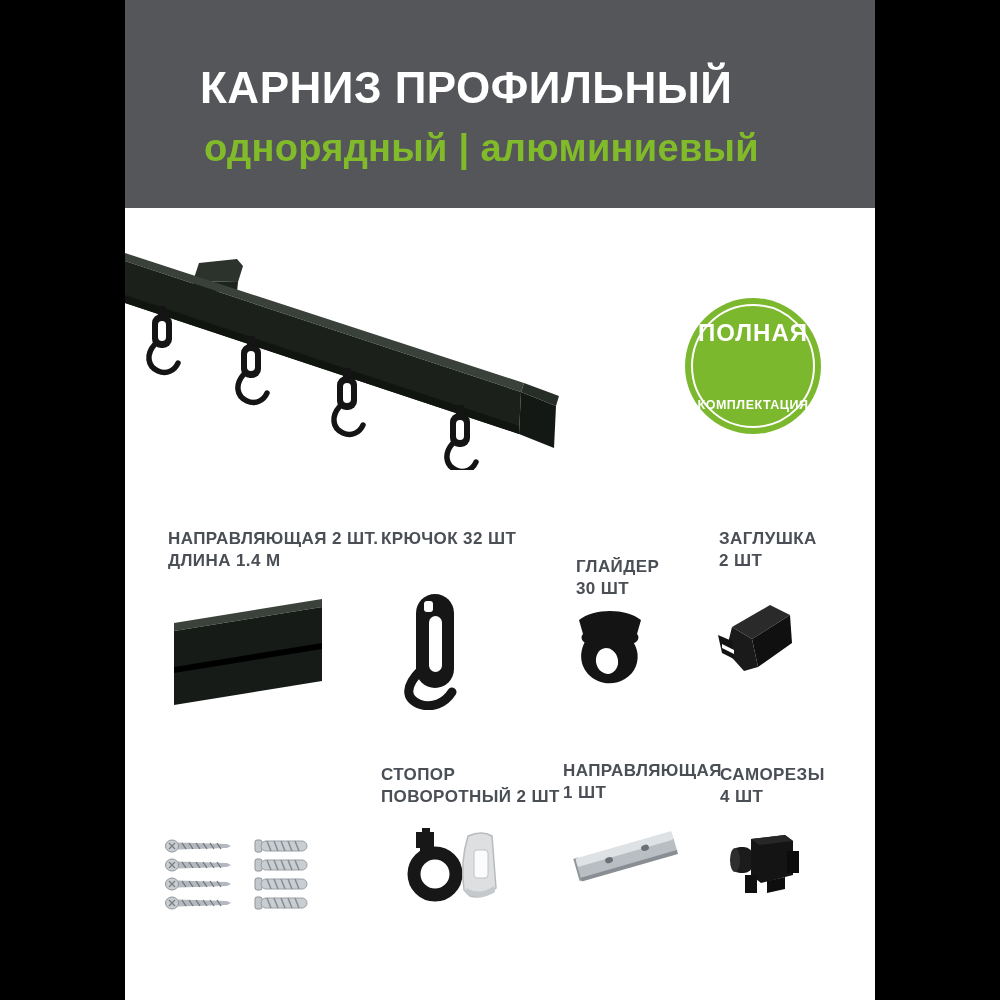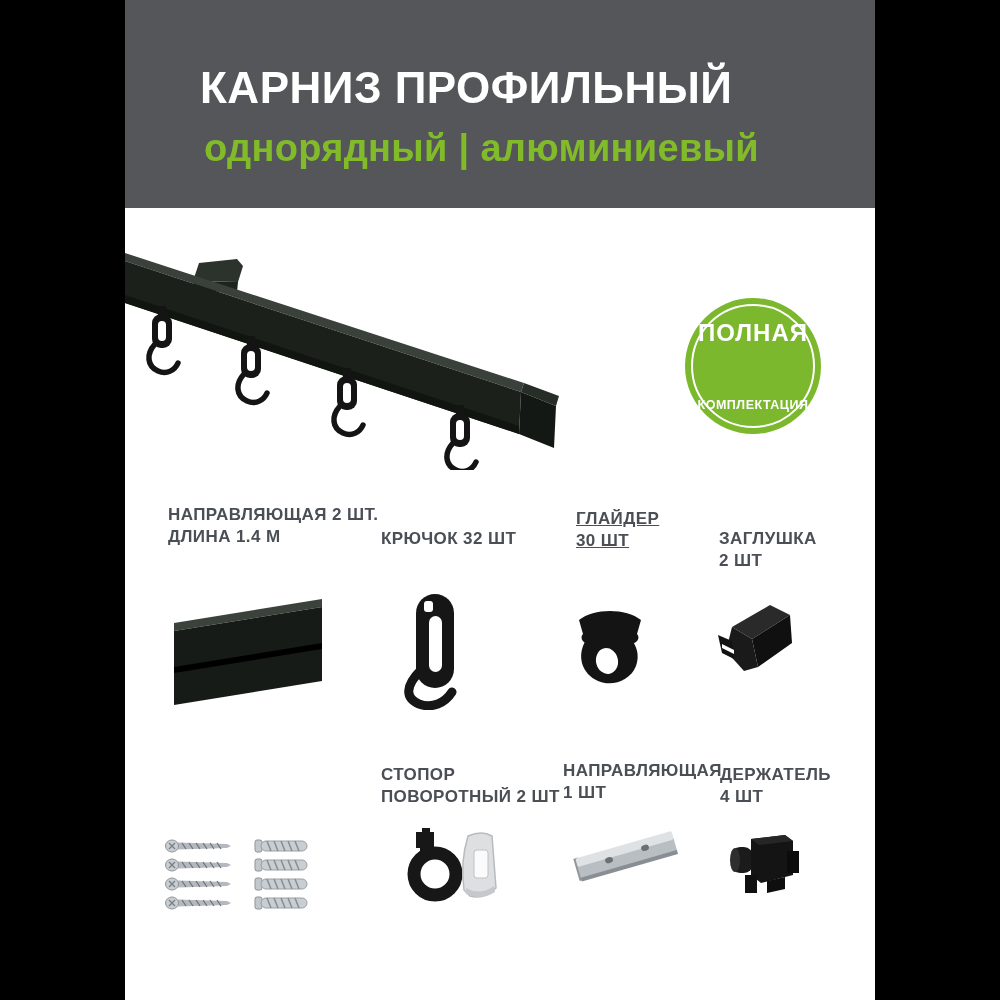--- a/index.html
+++ b/index.html
@@ -16,23 +16,23 @@
   .badge{position:absolute;left:685px;top:298px;width:136px;height:136px;border-radius:50%;
          background:#7CB82E;display:flex;flex-direction:column;align-items:center;justify-content:center;gap:40px;}
   .badge .ring{position:absolute;left:6px;top:6px;right:6px;bottom:6px;border:2px solid #ffffff;
          border-radius:50%;}
   .badge .b1{color:#fff;font-size:24px;font-weight:700;letter-spacing:1px;line-height:1;}
   .badge .b2{color:#fff;font-size:12.5px;font-weight:700;letter-spacing:.5px;line-height:1;margin-top:14px;}
   .part-label{position:absolute;color:#4A4E55;font-size:17px;font-weight:700;letter-spacing:.4px;
          line-height:22px;white-space:pre;}
   .part-img{position:absolute;}
   
-  #lbl-rail{left:168px;top:504px;}      #img-rail{left:170px;top:597px;}
+  #lbl-rail{left:168px;top:528px;}      #img-rail{left:170px;top:597px;}
   #lbl-hook{left:381px;top:528px;}      #img-hook{left:399px;top:590px;}
-  #lbl-glider{left:576px;top:508px;text-decoration:underline;}    #img-glider{left:574px;top:604px;}
+  #lbl-glider{left:576px;top:556px;}    #img-glider{left:574px;top:604px;}
   #lbl-endcap{left:719px;top:528px;}    #img-endcap{left:714px;top:601px;}
   #lbl-screws{left:170px;top:764px;}    #img-screws{left:163px;top:836px;}
   #lbl-stopper{left:381px;top:764px;}   #img-stopper{left:404px;top:826px;}
   #lbl-connector{left:563px;top:760px;} #img-connector{left:568px;top:824px;}
   #lbl-holder{left:720px;top:764px;}    #img-holder{left:727px;top:827px;}
 </style>
 </head>
 <body>
 
 <div id="canvas">
@@ -75,21 +75,21 @@
     <div class="b1">ПОЛНАЯ</div>
     <div class="b2">КОМПЛЕКТАЦИЯ</div>
   </div>
 
   <div class="part-label" id="lbl-rail"><span>НАПРАВЛЯЮЩАЯ 2 ШТ.</span><br><span>ДЛИНА 1.4 М</span></div>
   <div class="part-label" id="lbl-hook"><span>КРЮЧОК 32 ШТ</span></div>
   <div class="part-label" id="lbl-glider"><span>ГЛАЙДЕР</span><br><span>30 ШТ</span></div>
   <div class="part-label" id="lbl-endcap"><span>ЗАГЛУШКА</span><br><span>2 ШТ</span></div>
   <div class="part-label" id="lbl-stopper"><span>СТОПОР</span><br><span>ПОВОРОТНЫЙ 2 ШТ</span></div>
   <div class="part-label" id="lbl-connector"><span>НАПРАВЛЯЮЩАЯ</span><br><span>1 ШТ</span></div>
-  <div class="part-label" id="lbl-holder"><span>ДЕРЖАТЕЛЬ</span><br><span>4 ШТ</span></div>
+  <div class="part-label" id="lbl-holder"><span>САМОРЕЗЫ</span><br><span>4 ШТ</span></div>
 
   <svg class="part-img" id="img-rail" viewBox="0 0 158 110" width="158" height="110">
     <polygon points="4,26 152,2 152,10 4,34" fill="#3b413b"></polygon>
     <polygon points="4,34 152,10 152,84 4,108" fill="#171b17"></polygon>
     <polygon points="4,70 152,46 152,52 4,76" fill="#000000"></polygon>
   </svg>
 
   <svg class="part-img" id="img-hook" viewBox="0 0 62 120" width="62" height="120">
     <rect x="17" y="4" width="38" height="94" rx="19" fill="#161616"></rect>
     <rect x="30" y="26" width="13" height="56" rx="6.5" fill="#ffffff"></rect>

